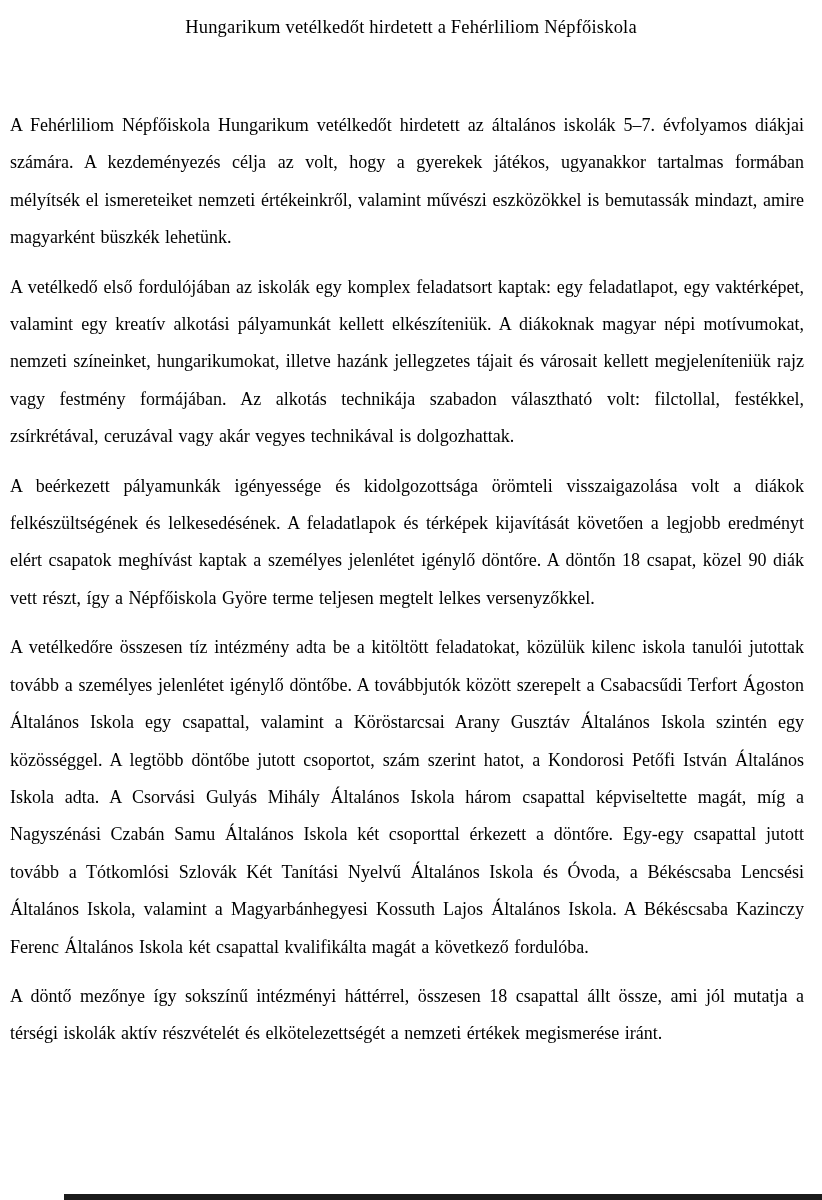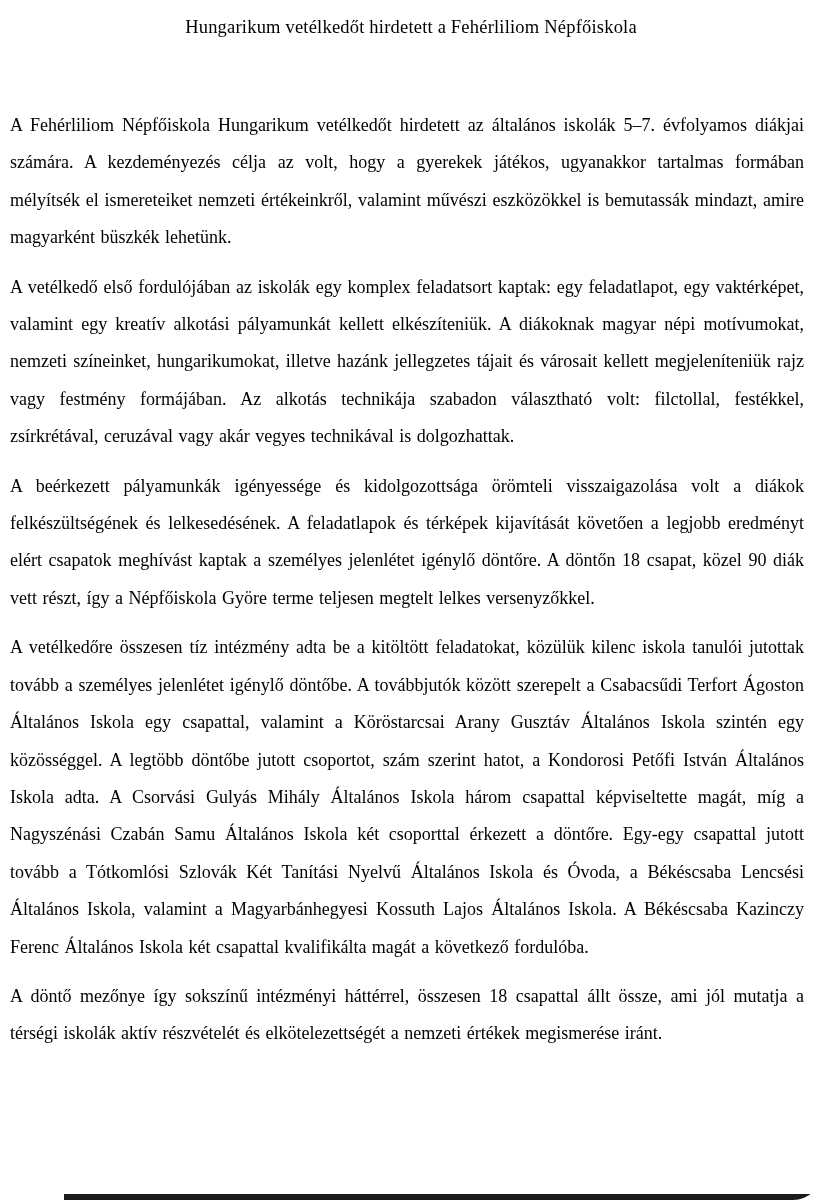--- a/index.html
+++ b/index.html
@@ -9,21 +9,20 @@
   }
   .page {
     position: relative;
     width: 822px;
     height: 1200px;
     background: #ffffff;
     overflow: hidden;
     font-family: "Liberation Serif", "DejaVu Serif", serif;
     color: #000000;
     box-sizing: border-box;
-    border-radius: 29px;
   }
   .doc-title {
     margin: 0;
     padding-top: 15px;
     font-size: 18.5px;
     font-weight: normal;
     text-align: center;
     line-height: 24px;
     letter-spacing: 0.2px;
   }

